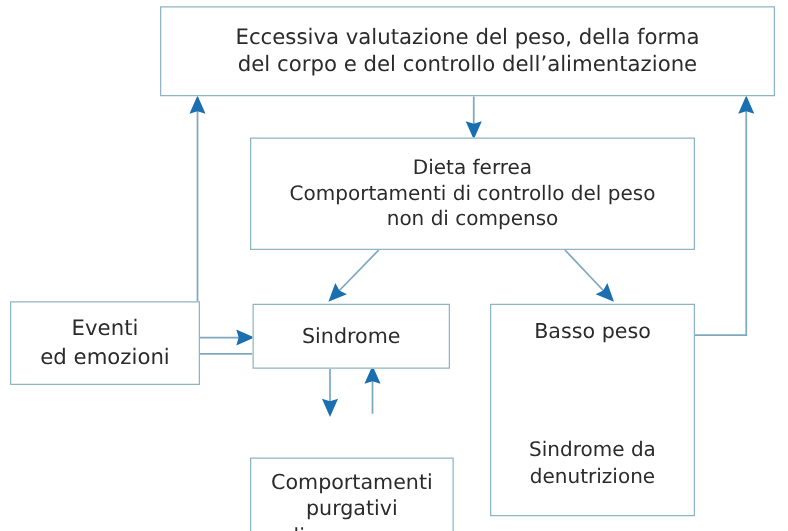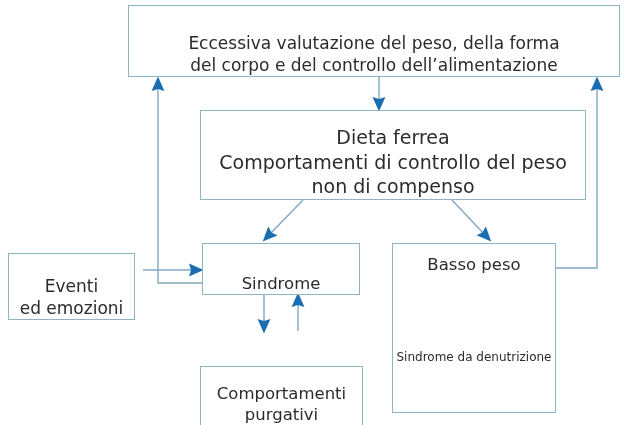--- a/index.html
+++ b/index.html
@@ -11,37 +11,37 @@
     font-family:"DejaVu Sans","Liberation Sans",sans-serif;
     overflow:hidden;
   }
   #edges{position:absolute;left:0;top:0;width:630px;height:425px;}
   .node{
     position:absolute;
     box-sizing:border-box;
     border:1.4px solid #8fb4c4;
     background:#ffffff;
     display:flex;
-    align-items:flex-end;
+    align-items:center;
     justify-content:center;
     text-align:center;
     color:#2b2b2b;
     line-height:1.30;
     z-index:3;
   }
   .node .txt{padding:0 6px;white-space:pre-line;}
   #n-top{left:128px;top:5px;width:492px;height:72px;font-size:17px;}
-  #n-diet{left:200px;top:110px;width:386px;height:90px;font-size:19px;}
-  #n-events{left:8px;top:241px;width:127px;height:67px;font-size:17px;margin-top:12px;}
+  #n-diet{left:200px;top:110px;width:356px;height:90px;font-size:16px;}
+  #n-events{left:8px;top:241px;width:152px;height:67px;font-size:17px;}
   #n-binge{left:202px;top:243px;width:158px;height:52px;font-size:16.5px;}
   #n-weight{left:392px;top:243px;width:164px;height:170px;font-size:16.5px;
             align-items:flex-start;justify-content:center;}
   #n-weight .txt{padding-top:10px;}
   #n-weight .sub{
-    position:absolute;left:0;right:0;top:106px;font-size:12px;
+    position:absolute;left:0;right:0;top:106px;font-size:16px;
   }
   #n-purge{left:200px;top:331px;width:163px;height:82px;font-size:16.5px;margin-top:35px;}
 </style>
 </head>
 <body>
 
 <div id="stage">
 
   <svg id="edges" viewBox="0 0 630 425" xmlns="http://www.w3.org/2000/svg">
     <defs>

